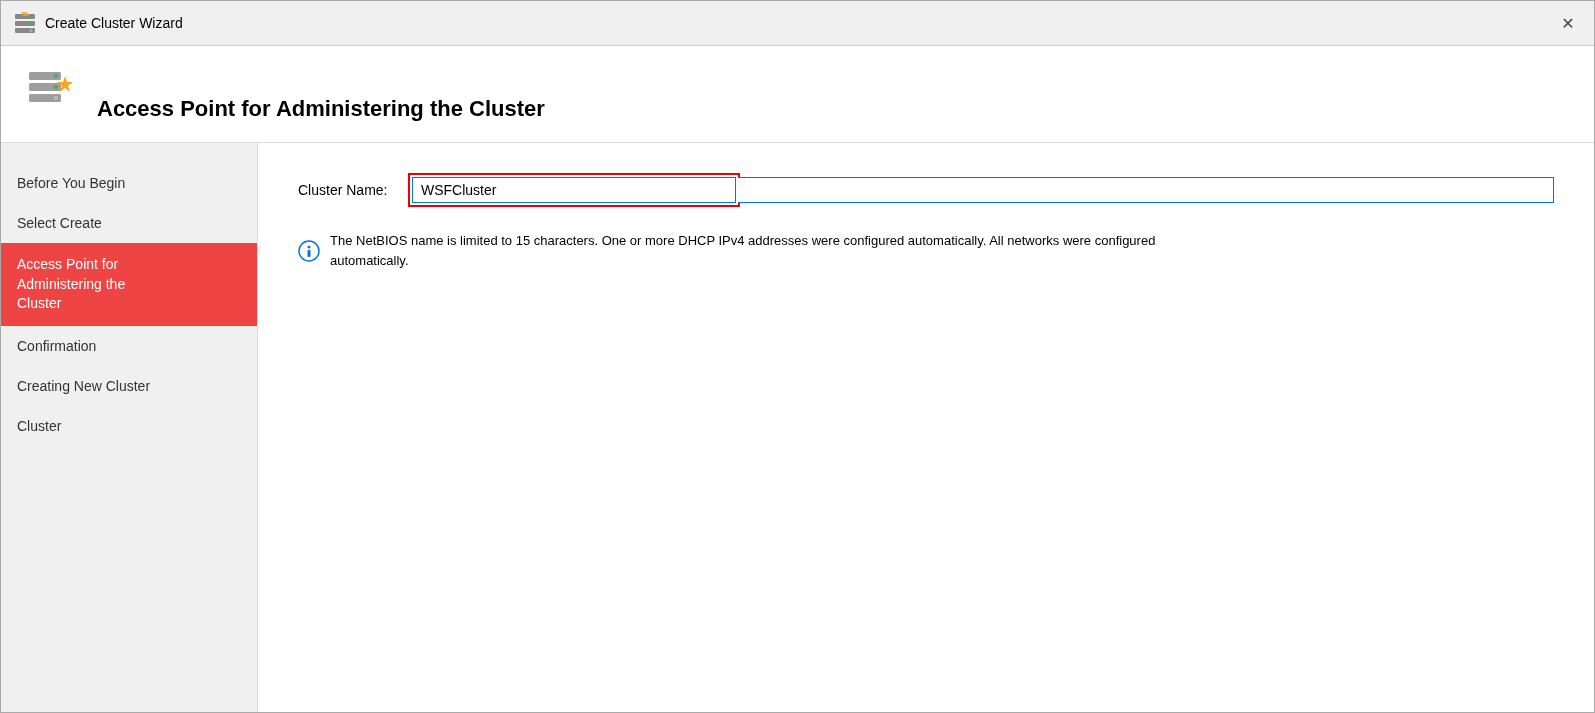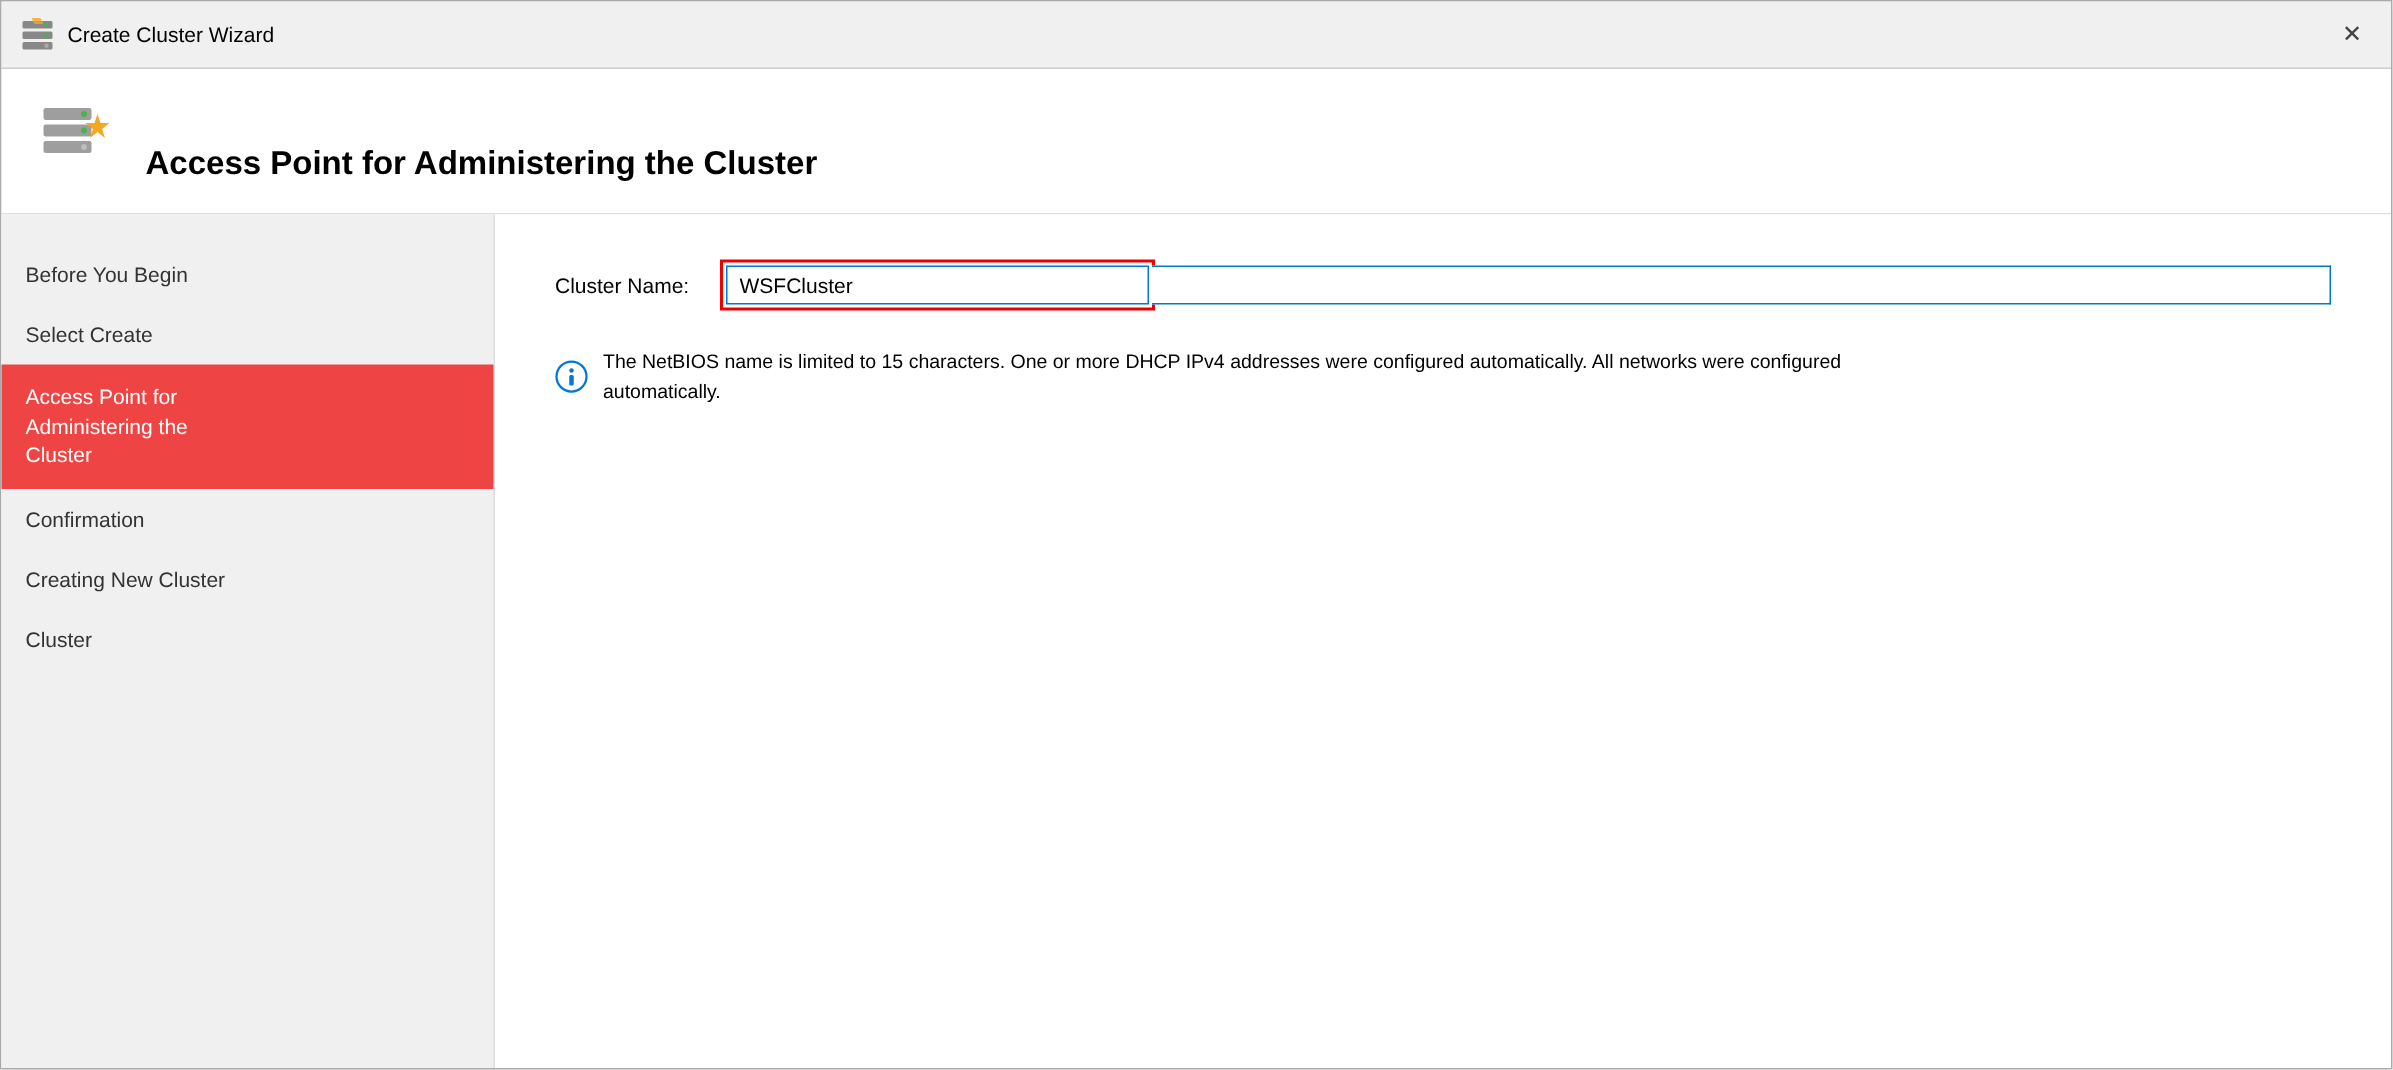--- a/index.html
+++ b/index.html
@@ -70,21 +70,21 @@
       font-size: 22px;
       font-weight: bold;
       color: #000;
     }
     .content-area {
       display: flex;
       flex: 1;
       background: white;
     }
     .sidebar {
-      width: 329px;
+      width: 257px;
       background: #f0f0f0;
       padding: 20px 0;
       flex-shrink: 0;
       border-right: 1px solid #ddd;
     }
     .sidebar-item {
       padding: 12px 16px;
       font-size: 14px;
       color: #000;
       cursor: pointer;
@@ -114,21 +114,21 @@
     }
     .cluster-name-input-wrapper {
       border: 2px solid #e00;
       padding: 2px;
       display: inline-block;
     }
     .cluster-name-input {
       border: 1px solid #0078d4;
       padding: 4px 8px;
       font-size: 14px;
-      width: 282px;
+      width: 324px;
       outline: none;
       color: #000;
     }
     .input-extended {
       border: 1px solid #0078d4;
       padding: 4px 8px;
       font-size: 14px;
       flex: 1;
       outline: none;
       color: #000;

